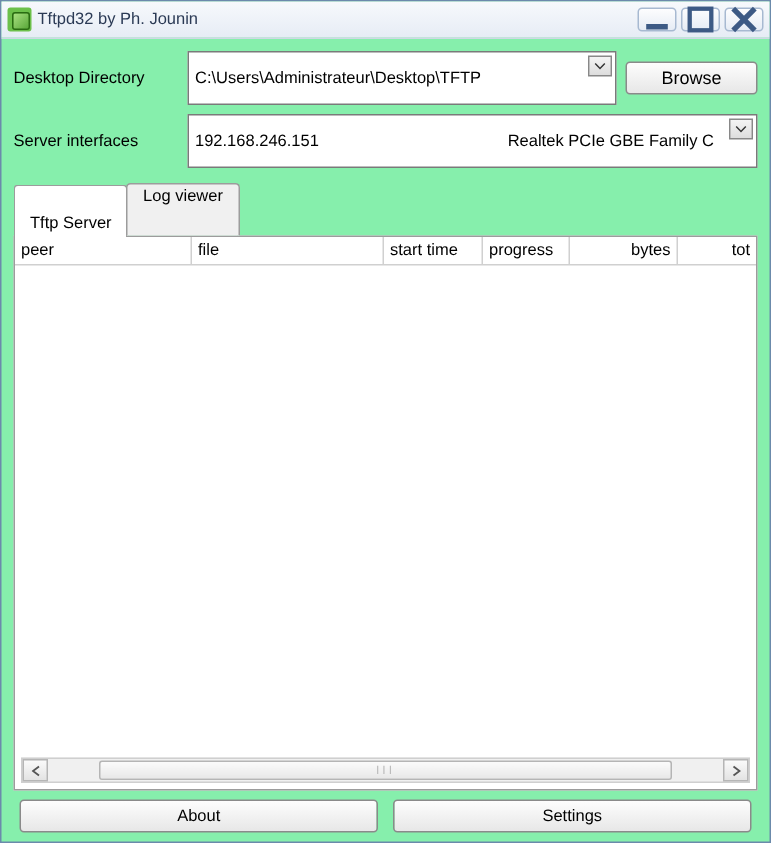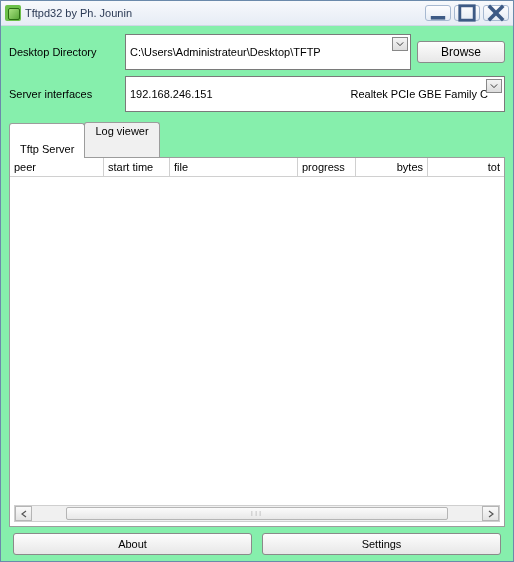--- a/index.html
+++ b/index.html
@@ -294,39 +294,39 @@
             </svg>
         </div>
       </div>
       <div class="sidebtn">Browse</div>
     </div>
 
     <div class="row">
       <div class="lbl">Server interfaces</div>
       <div class="combo" style="justify-content:space-between;">
         <span>192.168.246.151</span>
-        <span style="margin-right:12px;">Realtek PCIe GBE Family C</span>
+        <span style="margin-right:24px;">Realtek PCIe GBE Family C</span>
         <div class="arrow">
           <svg viewBox="0 0 10 6">
               <path d="M1 1 L5 5 L9 1" fill="none" stroke="#333" stroke-width="1.2"></path>
             </svg>
         </div>
       </div>
     </div>
 
     <div class="tabs">
       <div class="tab active">Tftp Server</div>
       <div class="tab">Log viewer</div>
     </div>
 
     <div class="tabpanel">
       <div class="cols">
-        <div class="col" style="width:94px;">peer</div>
+        <div class="col" style="width:118px;">peer</div>
+        <div class="col" style="width:128px;">file</div>
         <div class="col" style="width:66px;">start time</div>
-        <div class="col" style="width:128px;">file</div>
         <div class="col" style="width:58px;">progress</div>
         <div class="col" style="width:72px;justify-content:flex-end;">bytes</div>
         <div class="col" style="flex:1;justify-content:flex-end;">tot</div>
       </div>
 
       <div class="scrollbar">
         <div class="sbtn">
           <svg viewBox="0 0 6 8" width="6" height="8">
               <path d="M5 1 L1 4 L5 7" fill="none" stroke="#555" stroke-width="1.2"></path>
             </svg>

